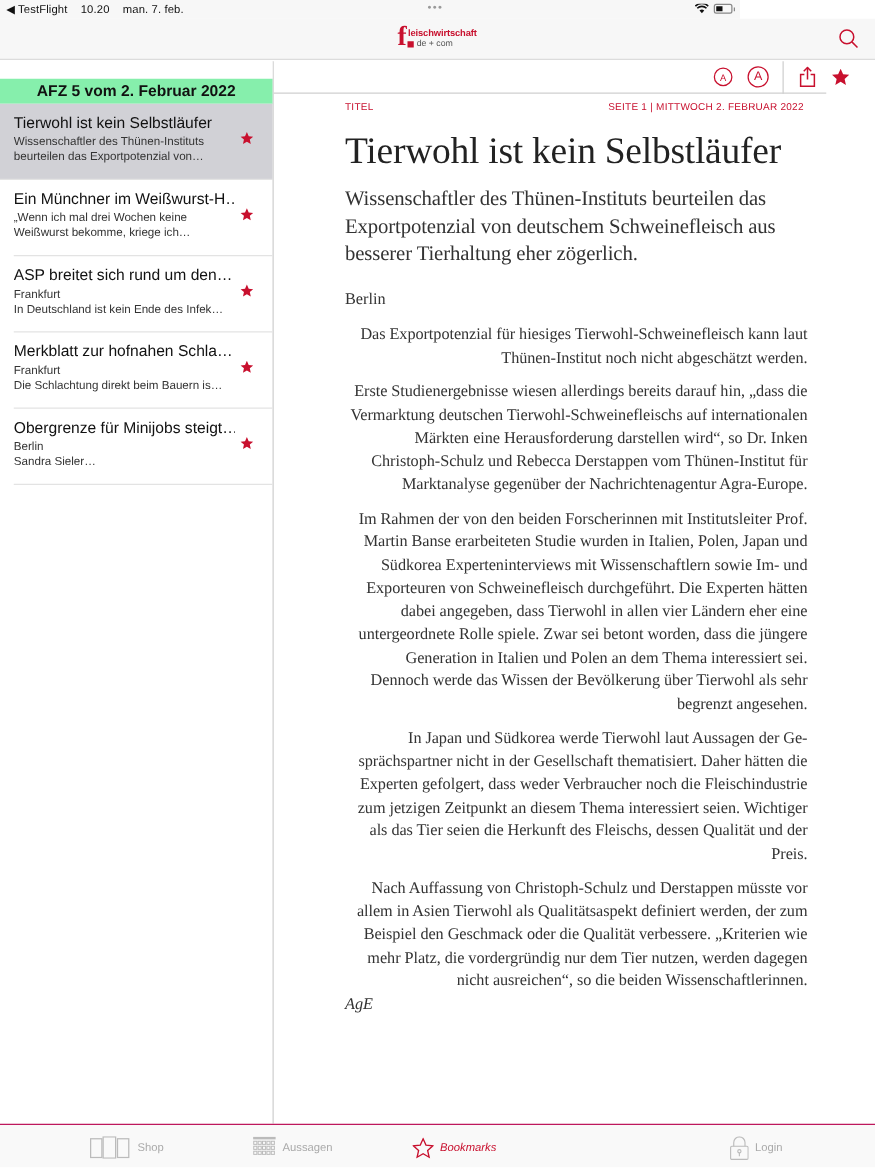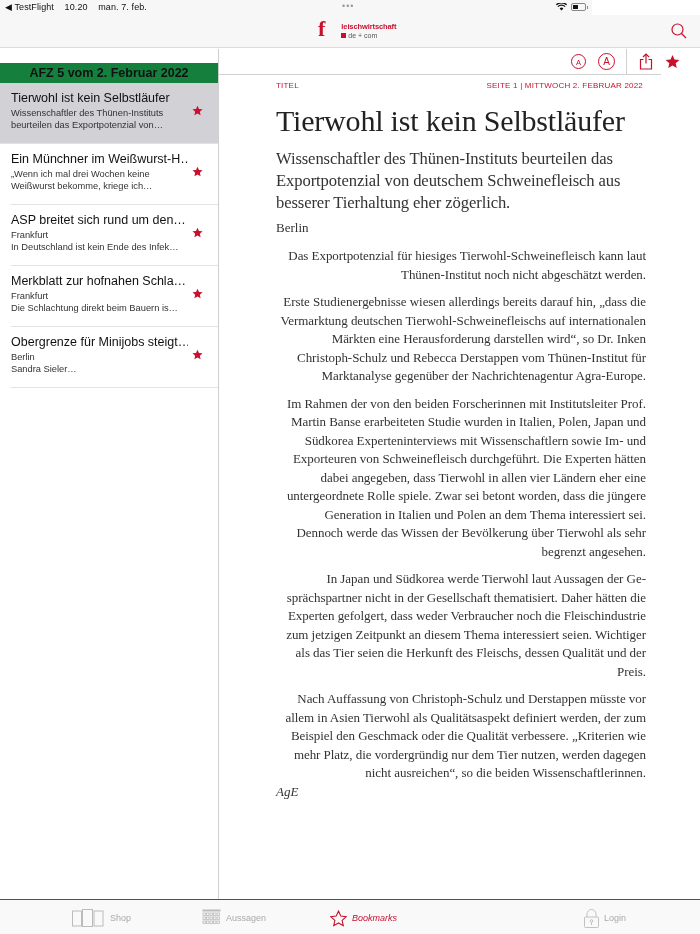--- a/index.html
+++ b/index.html
@@ -13,30 +13,30 @@
   .statusbar .dots { position: absolute; left: 342px; top: 1px; font-size: 9px; color: #999; letter-spacing: 1px; }
   .statusbar .right { position: absolute; right: 6px; top: 3px; display: flex; align-items: center; gap: 4px; }
   .battery { width: 15px; height: 8px; border: 1px solid #888; border-radius: 2px; position: relative; }
   .battery::before { content: ""; position: absolute; left: 1px; top: 1px; width: 5px; height: 4px; background: #111; }
   .battery::after { content: ""; position: absolute; right: -3px; top: 2px; width: 1px; height: 3px; background: #888; }
 
   
   .navbar { position: absolute; top: 15px; left: 0; width: 700px; height: 33px; background: #f7f7f7; border-bottom: 1px solid #dcdcdc; }
   .logo { position: absolute; left: 318px; top: 4px; display: flex; align-items: flex-start; }
   .logo .f { font-family: "Liberation Serif", serif; font-weight: bold; color: #c8102e; font-size: 22px; line-height: 20px; }
-  .logo .texts { margin-left: 16px; margin-top: 3px; }
+  .logo .texts { margin-left: 1px; margin-top: 3px; }
   .logo .t1 { font-size: 7.5px; color: #c8102e; font-weight: bold; line-height: 9px; letter-spacing: -0.1px; }
   .logo .t2 { font-size: 7px; color: #555; line-height: 9px; display: flex; align-items: center; gap: 2px; }
   .logo .sq { display: inline-block; width: 5px; height: 5px; background: #c8102e; }
   .search-btn { position: absolute; right: 12px; top: 7px; width: 18px; height: 18px; cursor: pointer; }
 
   
   .sidebar { position: absolute; top: 49px; left: 0; width: 219px; height: 850px; background: #fff; border-right: 1px solid #cfcfcf; }
   .sidebar .spacer { height: 14px; background: #fff; }
-  .sidebar .header { height: 20px; background: #15803d; font-size: 12.5px; font-weight: bold; text-align: center; line-height: 20px; color: #111; }
+  .sidebar .header { height: 20px; background: #86efac; font-size: 12.5px; font-weight: bold; text-align: center; line-height: 20px; color: #111; }
   .list-item { position: relative; height: 61px; padding: 7px 30px 0 11px; cursor: pointer; }
   .list-item::after { content: ""; position: absolute; left: 11px; right: 0; bottom: 0; height: 1px; background: #e3e3e3; }
   .list-item.selected { background: #d1d1d6; }
   .list-item.selected::after { left: 0; }
   .list-item .title { font-size: 12.5px; color: #111; white-space: nowrap; overflow: hidden; line-height: 16px; margin-bottom: 2px; }
   .list-item .line { font-size: 9.3px; color: #333; white-space: nowrap; overflow: hidden; line-height: 11.5px; }
   .list-item .star { position: absolute; right: 15px; top: 22px; width: 11px; height: 11px; }
 
   
   .article-toolbar { position: absolute; top: 49px; left: 220px; width: 480px; height: 26px; }
@@ -47,21 +47,21 @@
   .vsep { position: absolute; left: 406px; top: 0; width: 1px; height: 26px; background: #d0d0d0; }
   .share-btn { position: absolute; left: 419px; top: 4px; width: 14px; height: 17px; cursor: pointer; }
   .bookmark-btn { position: absolute; left: 445px; top: 5px; width: 15px; height: 15px; cursor: pointer; }
 
   .meta { position: absolute; top: 81px; left: 276px; width: 367px; height: 12px; font-size: 8px; color: #c8102e; letter-spacing: 0.2px; }
   .meta .section { position: absolute; left: 0; top: 0; }
   .meta .page { position: absolute; right: 0; top: 0; }
 
   .article { position: absolute; top: 107px; left: 276px; width: 370px; font-family: "DejaVu Serif", "Liberation Serif", serif; color: #333; }
   .article h1 { font-family: "Liberation Serif", serif; font-weight: normal; font-size: 30px; line-height: 28px; color: #222; letter-spacing: -0.2px; margin-bottom: 13px; }
-  .article .lead { font-family: "Liberation Serif", serif; font-size: 16.6px; line-height: 22px; color: #333; margin-bottom: 4px; letter-spacing: -0.1px; }
+  .article .lead { font-family: "Liberation Serif", serif; font-size: 16.6px; line-height: 22px; color: #333; margin-bottom: 15px; letter-spacing: -0.1px; }
   .article .dateline { font-family: "Liberation Serif", serif; font-size: 13px; line-height: 19px; margin-bottom: 10px; }
   .article p.body { font-family: "Liberation Serif", serif; font-size: 13px; line-height: 18.5px; margin-bottom: 9px; text-align: right; letter-spacing: -0.05px; }
   .article .source { font-family: "Liberation Serif", serif; font-style: italic; font-size: 13px; line-height: 18px; margin-top: -9px; }
 
   
   .tabbar { position: absolute; left: 0; top: 899px; width: 700px; height: 35px; background: #f9f9f9; border-top: 1px solid #be185d; }
   .tab { position: absolute; top: 7px; height: 22px; display: flex; align-items: center; gap: 5px; font-size: 9px; color: #aaa; cursor: pointer; }
   .tab.active { color: #c8102e; }
   .tab svg { display: block; }
 </style>

